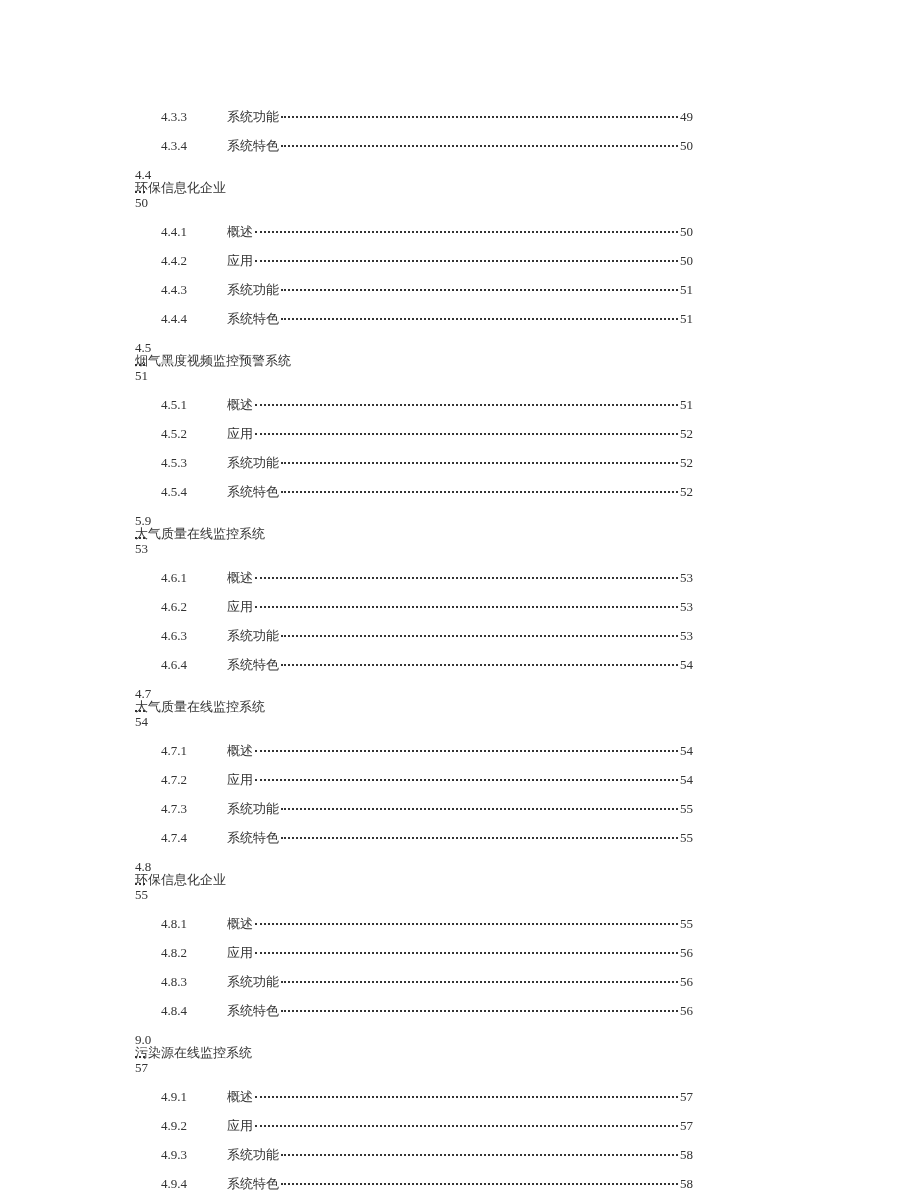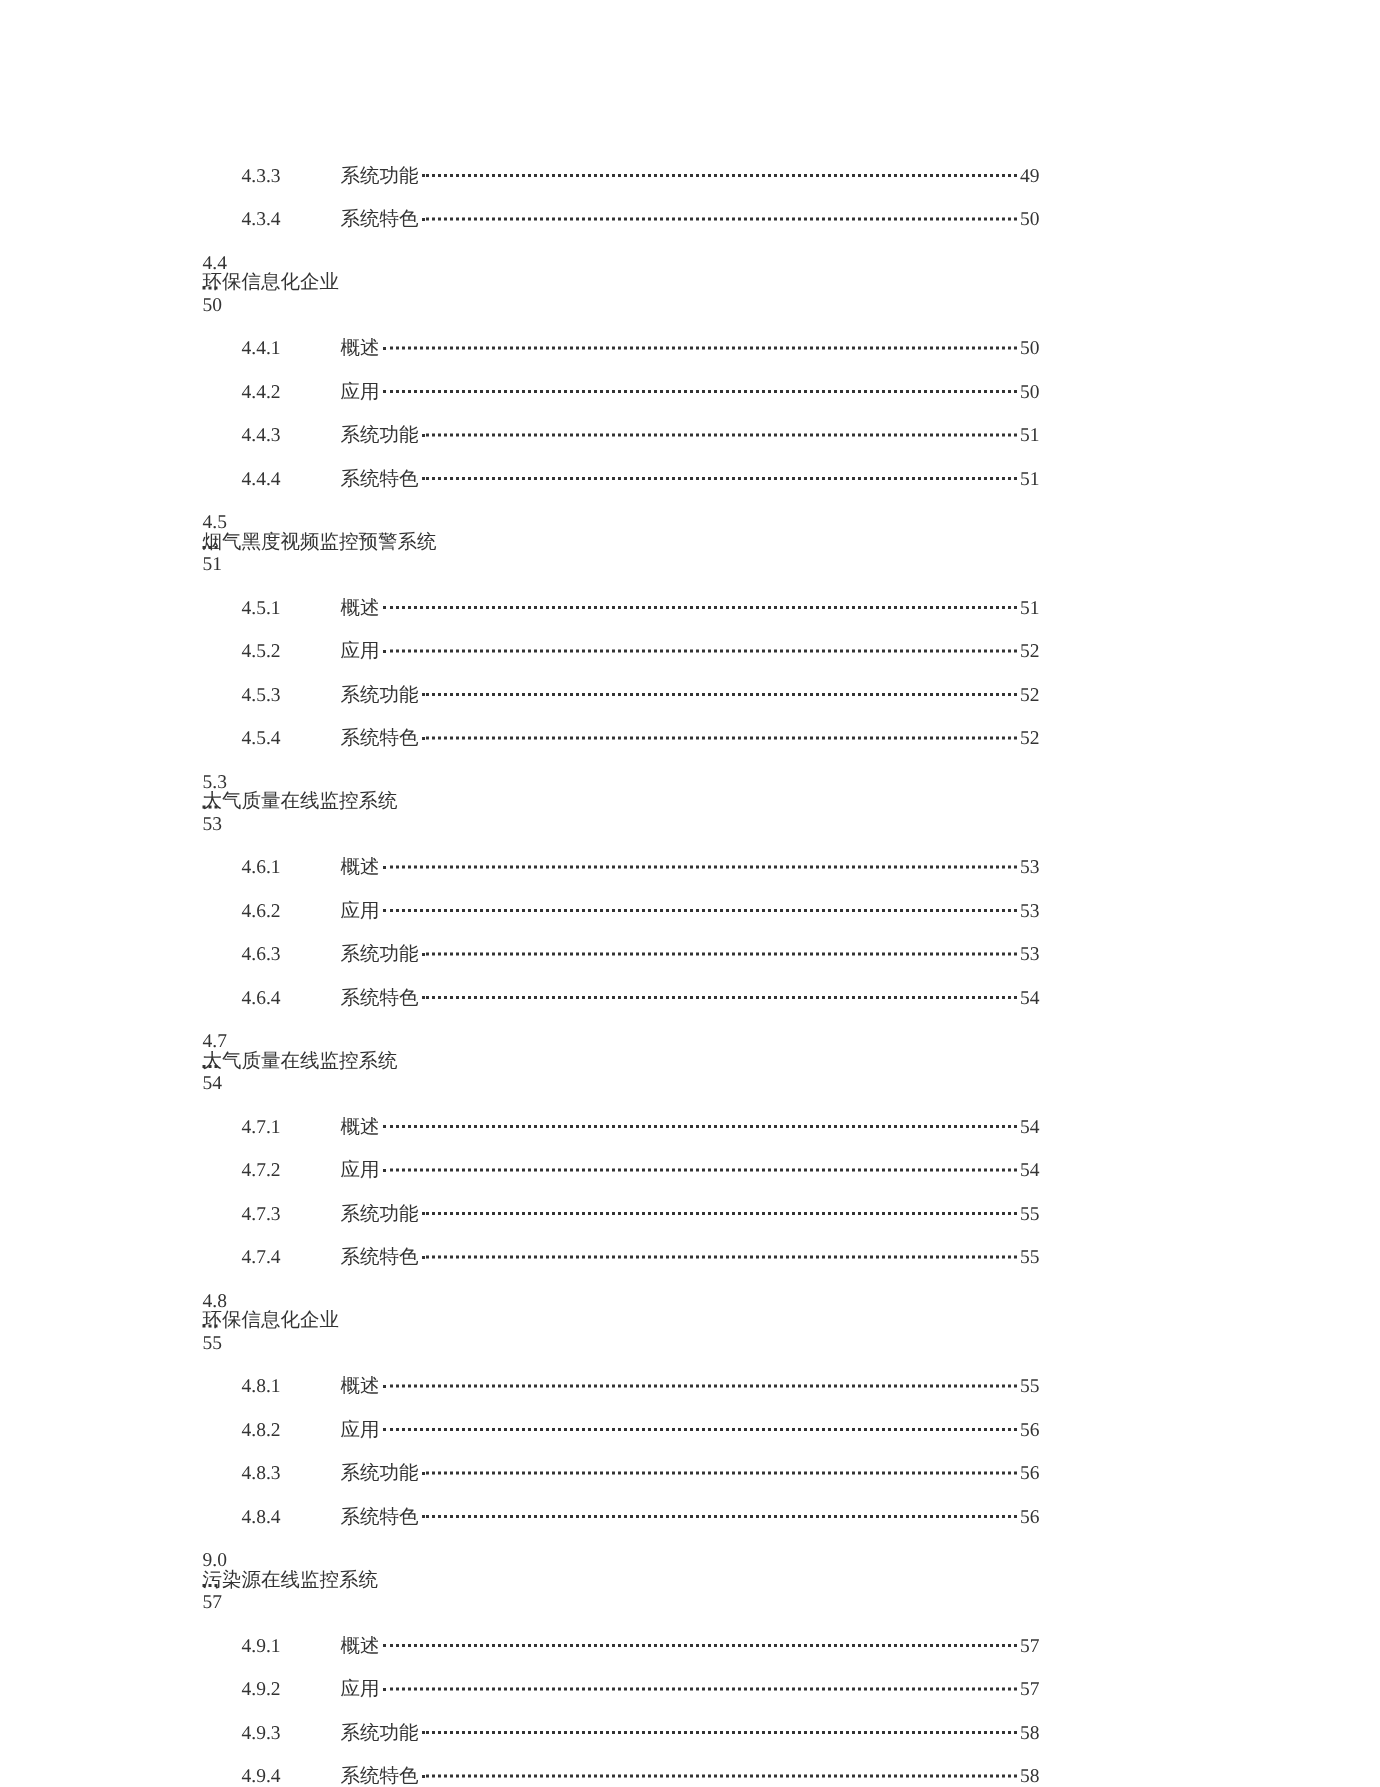--- a/index.html
+++ b/index.html
@@ -125,21 +125,21 @@
         <span class="dots"></span>
         <span class="page-col">52</span>
       </div>
       <div class="toc-row level-3">
         <span class="num-col">4.5.4</span>
         <span class="title-col">系统特色</span>
         <span class="dots"></span>
         <span class="page-col">52</span>
       </div>
       <div class="toc-row level-2">
-        <span class="num-col">5.3</span>
+        <span class="num-col">5.9</span>
         <span class="title-col">大气质量在线监控系统</span>
         <span class="dots"></span>
         <span class="page-col">53</span>
       </div>
       <div class="toc-row level-3">
         <span class="num-col">4.6.1</span>
         <span class="title-col">概述</span>
         <span class="dots"></span>
         <span class="page-col">53</span>
       </div>

